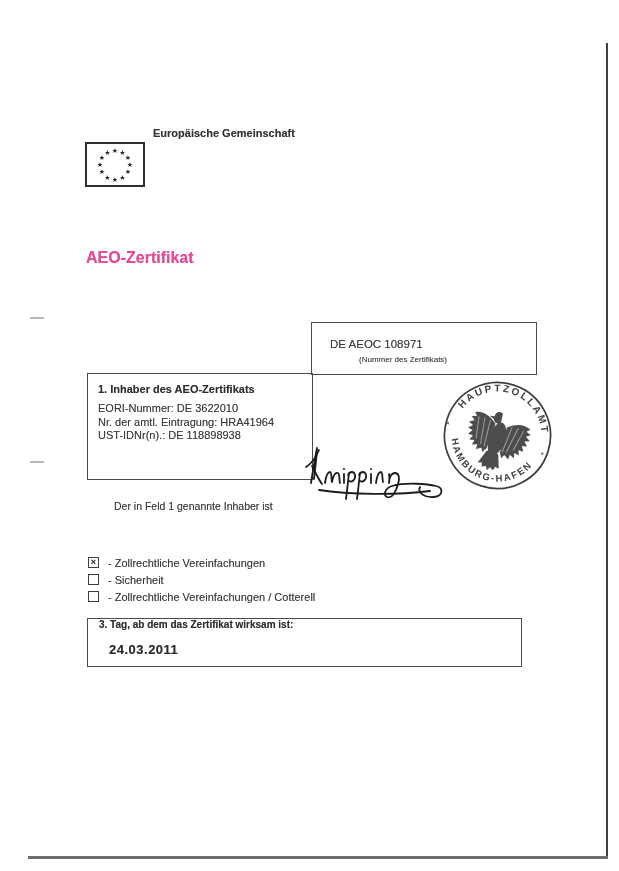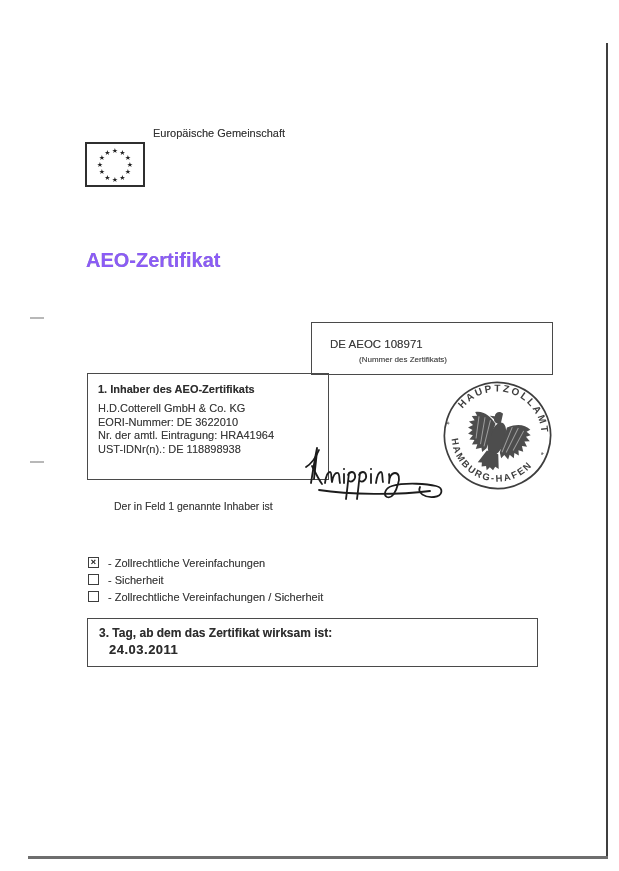--- a/index.html
+++ b/index.html
@@ -3,26 +3,26 @@
 <meta charset="utf-8">
 <style>
   html,body{margin:0;padding:0;background:#ffffff;}
   .page{
     position:relative;width:619px;height:871px;background:#ffffff;overflow:hidden;
     font-family:"Liberation Sans","DejaVu Sans",sans-serif;color:#363636;
     text-shadow:0 0 .45px rgba(40,40,40,.45);
   }
   .abs{position:absolute;}
   
-  .community{left:153px;top:127px;font-size:11px;font-weight:normal;color:#333;}
+  .community{left:153px;top:127px;font-size:11px;font-weight:bold;color:#333;}
   .flagbox{left:85px;top:142px;width:56px;height:41px;border:2px solid #2f2f2f;background:#fff;}
   
-  .title{left:86px;top:249px;font-size:20px;font-weight:bold;color:#8b5cf6;}
+  .title{left:86px;top:249px;font-size:16px;font-weight:bold;color:#ec4899;}
   
-  .box{border:1.5px solid #4a4a4a;background:transparent;padding-left:16px;}
+  .box{border:1.5px solid #4a4a4a;background:transparent;}
   .certbox{left:311px;top:322px;width:224px;height:51px;}
   .cell1{left:87px;top:373px;width:224px;height:105px;}
   .cell2{left:311px;top:373px;width:224px;height:105px;}
   .cert-number{left:18px;top:15px;font-size:11.5px;color:#3a3a3a;position:absolute;}
   .cert-caption{left:18px;top:32px;font-size:8px;color:#4a4a4a;position:absolute;margin-left:29px;}
   .cell-label{position:absolute;left:10px;top:9px;font-size:11px;font-weight:bold;color:#2e2e2e;}
   .cell-lines{position:absolute;left:10px;top:28px;font-size:11px;line-height:13.5px;color:#3a3a3a;}
   
   .stamp{left:441px;top:379px;width:113px;height:113px;opacity:.92;}
   .sig{left:304px;top:443px;width:165px;height:62px;}
@@ -30,21 +30,21 @@
   .intro{left:87px;top:500px;font-size:10.5px;color:#3a3a3a;padding-left:27px;}
   .status{left:86px;top:520px;font-size:15.5px;font-weight:bold;color:#2b2b2b;}
   
   .auth-row{position:absolute;left:88px;height:15px;display:flex;align-items:center;}
   .auth-row.r0{top:555px;} .auth-row.r1{top:572px;} .auth-row.r2{top:589px;}
   .cbx{width:9px;height:9px;border:1px solid #3d3d3d;font-size:9px;line-height:8px;
        text-align:center;color:#2e2e2e;flex:0 0 auto;overflow:hidden;font-weight:bold;}
   .auth-label{margin-left:9px;font-size:11px;color:#3a3a3a;white-space:nowrap;}
   
   .validbox{left:87px;top:618px;width:433px;height:47px;}
-  .valid-label{position:absolute;left:11px;top:7px;font-size:12px;font-weight:bold;color:#2e2e2e;}
+  .valid-label{position:absolute;left:11px;top:0;font-size:10px;font-weight:bold;color:#2e2e2e;}
   .valid-date{position:absolute;left:21px;top:23px;font-size:13px;font-weight:bold;letter-spacing:.5px;color:#2b2b2b;}
   
   .edge-v{left:606px;top:43px;width:2px;height:815px;background:#3f3f3f;}
   .edge-b{left:28px;top:856px;width:580px;height:2.5px;background:#6e6e6e;}
   .fold{width:14px;height:2px;background:#b8b8b8;}
   .fold.f1{left:30px;top:317px;} .fold.f2{left:30px;top:461px;}
   svg text{text-shadow:none;}
 </style>
 </head>
 <body>
@@ -75,21 +75,20 @@
   <div class="abs title">AEO-Zertifikat</div>
 
   <div class="abs box certbox">
     <div class="cert-number">DE AEOC 108971</div>
     <div class="cert-caption">(Nummer des Zertifikats)</div>
   </div>
 
   <div class="abs box cell1">
     <div class="cell-label">1. Inhaber des AEO-Zertifikats</div>
     <div class="cell-lines">
-      <div>H.D.Cotterell GmbH &amp; Co. KG</div>
       <div>EORI-Nummer: DE 3622010</div>
       <div>Nr. der amtl. Eintragung: HRA41964</div>
       <div>UST-IDNr(n).: DE 118898938</div>
     </div>
   </div>
 
 
   <svg class="abs stamp" viewBox="0 0 113 113">
     <g transform="rotate(18 56.5 56.5)">
       <circle cx="56.5" cy="56.5" r="53" fill="none" stroke="#2e2e2e" stroke-width="1.7"></circle>
@@ -143,21 +142,21 @@
   <div class="auth-row r0">
     <span class="cbx">×</span>
     <span class="auth-label">- Zollrechtliche Vereinfachungen</span>
   </div>
   <div class="auth-row r1">
     <span class="cbx"></span>
     <span class="auth-label">- Sicherheit</span>
   </div>
   <div class="auth-row r2">
     <span class="cbx"></span>
-    <span class="auth-label">- Zollrechtliche Vereinfachungen / Sicherheit</span>
+    <span class="auth-label">- Zollrechtliche Vereinfachungen / Cotterell</span>
   </div>
 
   <div class="abs box validbox">
     <div class="valid-label">3. Tag, ab dem das Zertifikat wirksam ist:</div>
     <div class="valid-date">24.03.2011</div>
   </div>
 
   <div class="abs fold f1"></div>
   <div class="abs fold f2"></div>
   <div class="abs edge-v"></div>

